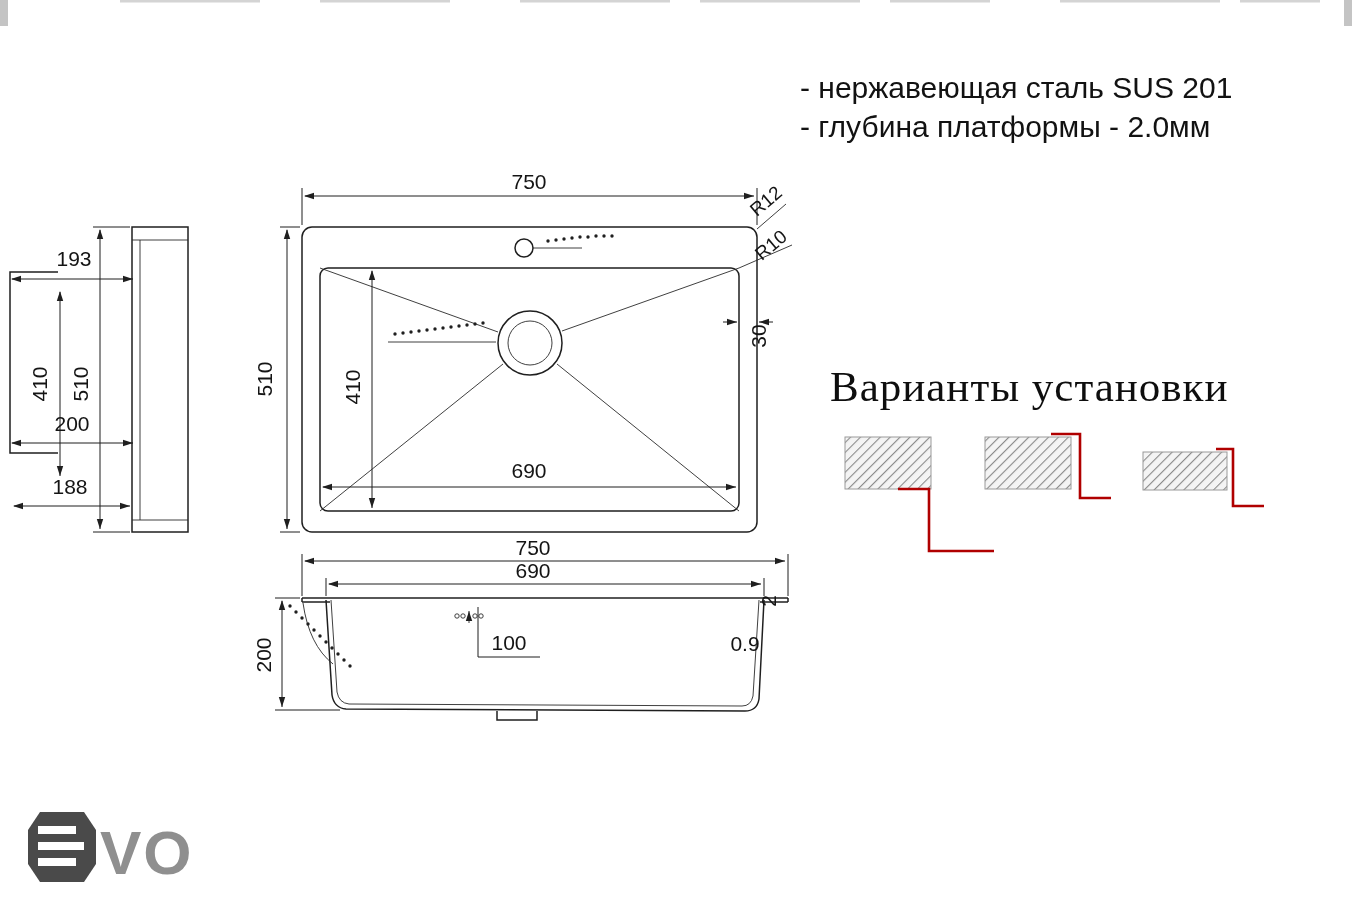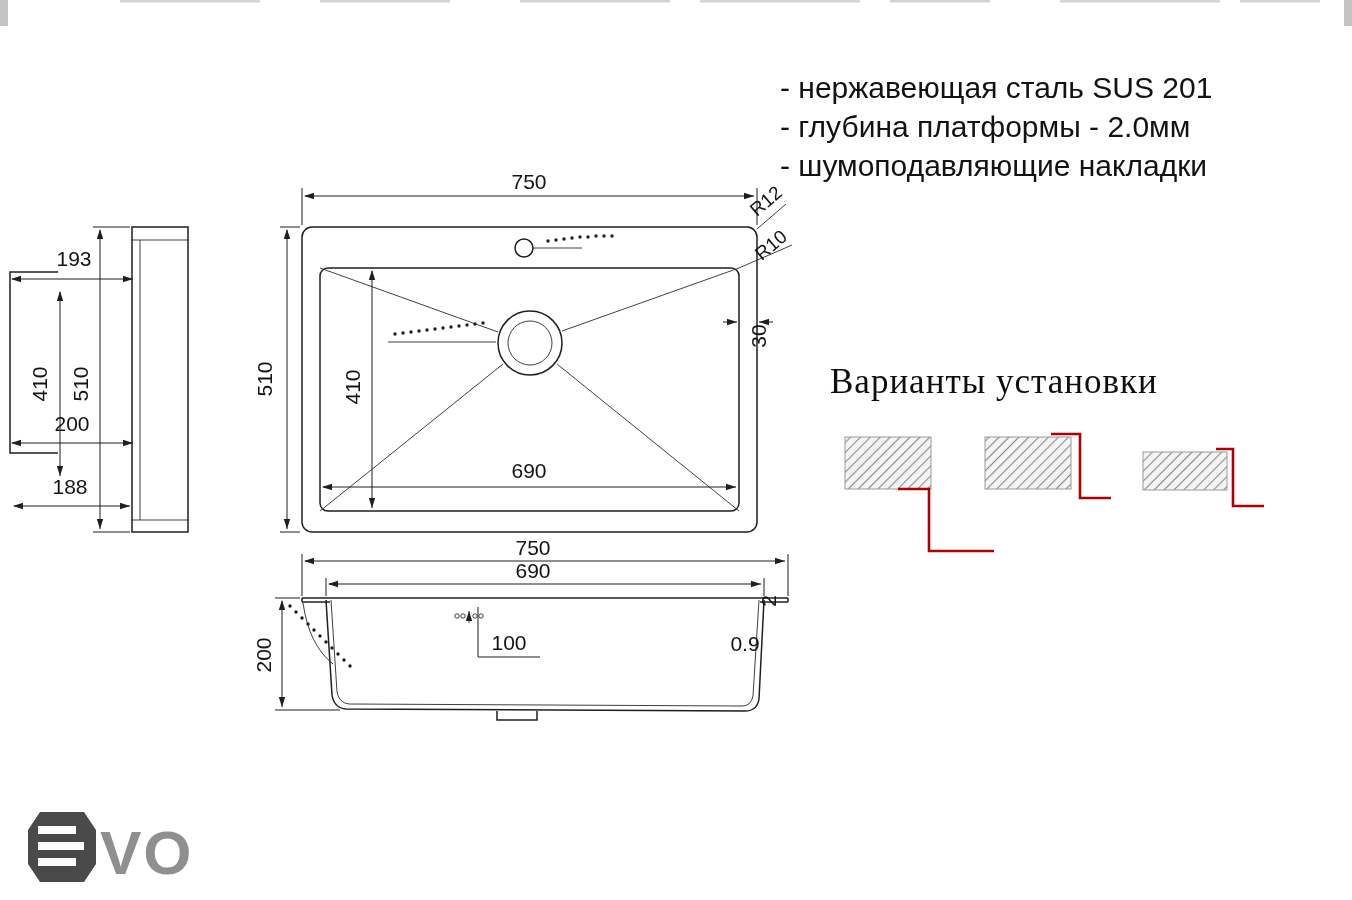--- a/index.html
+++ b/index.html
@@ -1,22 +1,22 @@
 <!DOCTYPE html>
 <html><head>
 <meta charset="utf-8">
 <style>
   *{margin:0;padding:0;box-sizing:border-box}
   html,body{background:#ffffff}
   .canvas{position:relative;width:1352px;height:900px;background:#fff;overflow:hidden;
           font-family:"Liberation Sans",sans-serif;color:#141414}
-  .specs{position:absolute;left:780px;top:68px;font-size:30px;line-height:39px;white-space:nowrap;color:#121212}
+  .specs{position:absolute;left:800px;top:68px;font-size:30px;line-height:39px;white-space:nowrap;color:#121212}
   .specs div{white-space:nowrap}
   .install-title{position:absolute;left:830px;top:362px;font-family:"Liberation Serif",serif;
-                 font-size:35px;color:#0e0e0e;letter-spacing:1px}
+                 font-size:43px;color:#0e0e0e;letter-spacing:1px}
   svg.draw{position:absolute;left:0;top:0}
   .dim{font-size:21px;fill:#141414;font-family:"Liberation Sans",sans-serif}
   .dim.sm{font-size:19px}
   .ol{stroke:#1f1f1f;stroke-width:1.5;fill:none}
   .dl{stroke:#1f1f1f;stroke-width:1;fill:none}
   .thin{stroke:#2a2a2a;stroke-width:0.9;fill:none}
   .dot{fill:#1f1f1f}
   .logo-vo{font-family:"Liberation Sans",sans-serif;font-weight:bold;font-size:62px;fill:#8f8f8f;letter-spacing:2px}
 </style>
 </head>
@@ -224,18 +224,17 @@
       <rect x="38" y="826" width="38" height="8" fill="#ffffff"></rect>
       <rect x="38" y="842" width="46" height="8" fill="#ffffff"></rect>
       <rect x="38" y="858" width="38" height="8" fill="#ffffff"></rect>
       <text class="logo-vo" x="100" y="874">VO</text>
     </g>
   </svg>
 
   <div class="specs">
     <div>- нержавеющая сталь SUS 201</div>
     <div>- глубина платформы - 2.0мм</div>
-    <div>- шумоподавляющие накладки</div>
   </div>
 
   <div class="install-title">Варианты установки</div>
 
 </div>
 
 </body></html>

